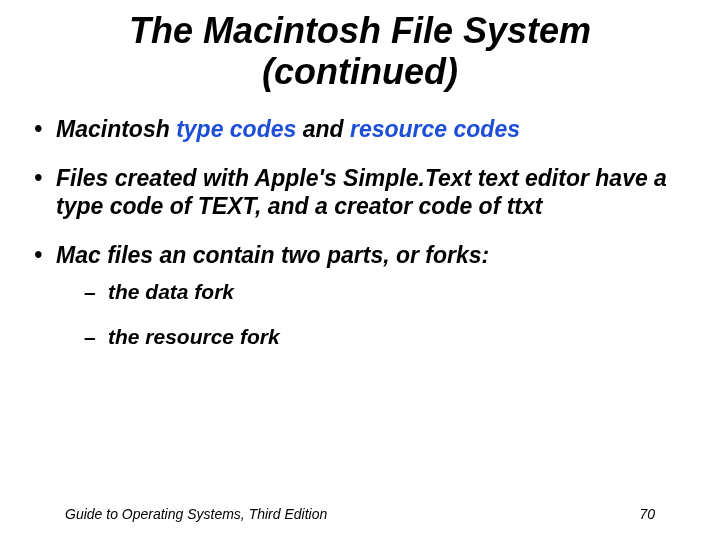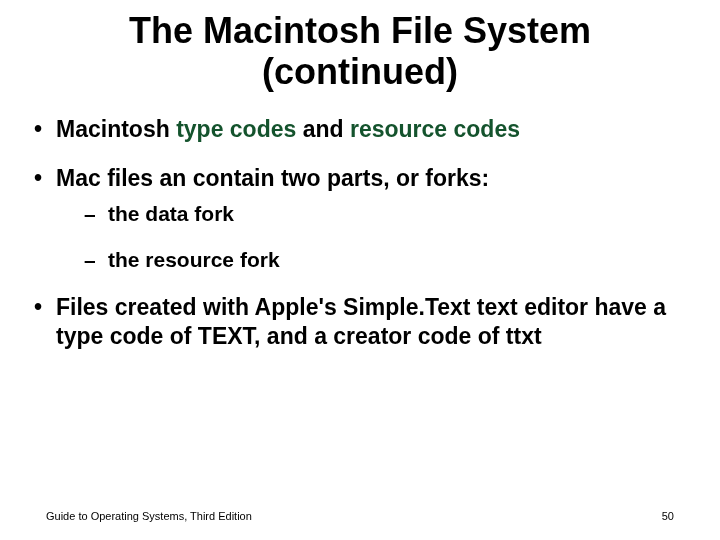--- a/index.html
+++ b/index.html
@@ -1,15 +1,15 @@
 <!DOCTYPE html>
 <html><head>
 <meta charset="utf-8">
 <style>
-  * { margin: 0; padding: 0; box-sizing: border-box; }
+  * { margin: 0; padding: 0; box-sizing: border-box; font-style: italic; }
   html, body { width: 720px; height: 540px; background: #fff; font-family: Arial, Helvetica, sans-serif; }
   .slide {
     width: 720px;
     height: 540px;
     position: relative;
     padding: 10px 28px 0 28px;
   }
   .title {
     font-size: 36px;
     font-weight: bold;
@@ -32,21 +32,21 @@
     margin-bottom: 20px;
   }
   ul.level1 > li::before {
     content: "•";
     position: absolute;
     left: 6px;
     top: 0;
     font-size: 23px;
   }
   .normal { font-weight: bold; }
-  .hl { color: #14532d; font-weight: bold; }
+  .hl { color: #1d4ed8; font-weight: bold; }
   ul.level2 {
     list-style: none;
     padding-left: 0;
     margin-top: 8px;
   }
   ul.level2 > li {
     position: relative;
     padding-left: 52px;
     font-size: 21px;
     font-weight: bold;
@@ -59,46 +59,46 @@
     position: absolute;
     left: 28px;
     top: 0;
     font-size: 21px;
   }
   .footer {
     position: absolute;
     left: 0;
     bottom: 18px;
     width: 100%;
-    padding: 0 46px;
+    padding: 0 65px;
     display: flex;
     justify-content: space-between;
-    font-size: 11px;
+    font-size: 14px;
     color: #000;
   }
 </style>
 </head>
 <body>
 
 <div class="slide">
 
   <h1 class="title">The Macintosh File System (continued)</h1>
 
   <ul class="level1">
     <li>
       <span class="normal">Macintosh </span><span class="hl">type codes</span><span class="normal"> and </span><span class="hl">resource codes</span>
     </li>
+    <li>Files created with Apple's Simple.Text text editor have a type code of TEXT, and a creator code of ttxt</li>
     <li>
       <span>Mac files an contain two parts, or forks:</span>
       <ul class="level2">
         <li>the data fork</li>
         <li>the resource fork</li>
       </ul>
     </li>
-    <li>Files created with Apple's Simple.Text text editor have a type code of TEXT, and a creator code of ttxt</li>
   </ul>
 
   <div class="footer">
     <span>Guide to Operating Systems, Third Edition</span>
-    <span>50</span>
+    <span>70</span>
   </div>
 
 </div>
 
 </body></html>

